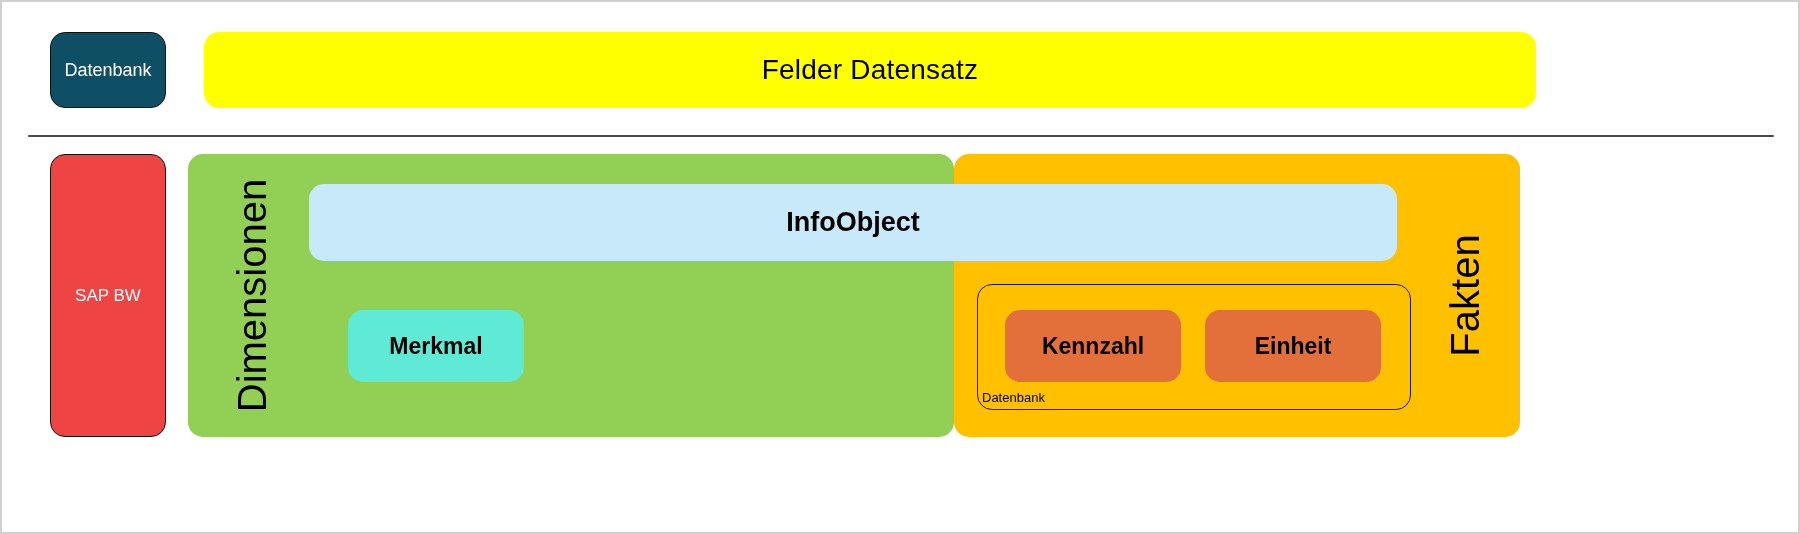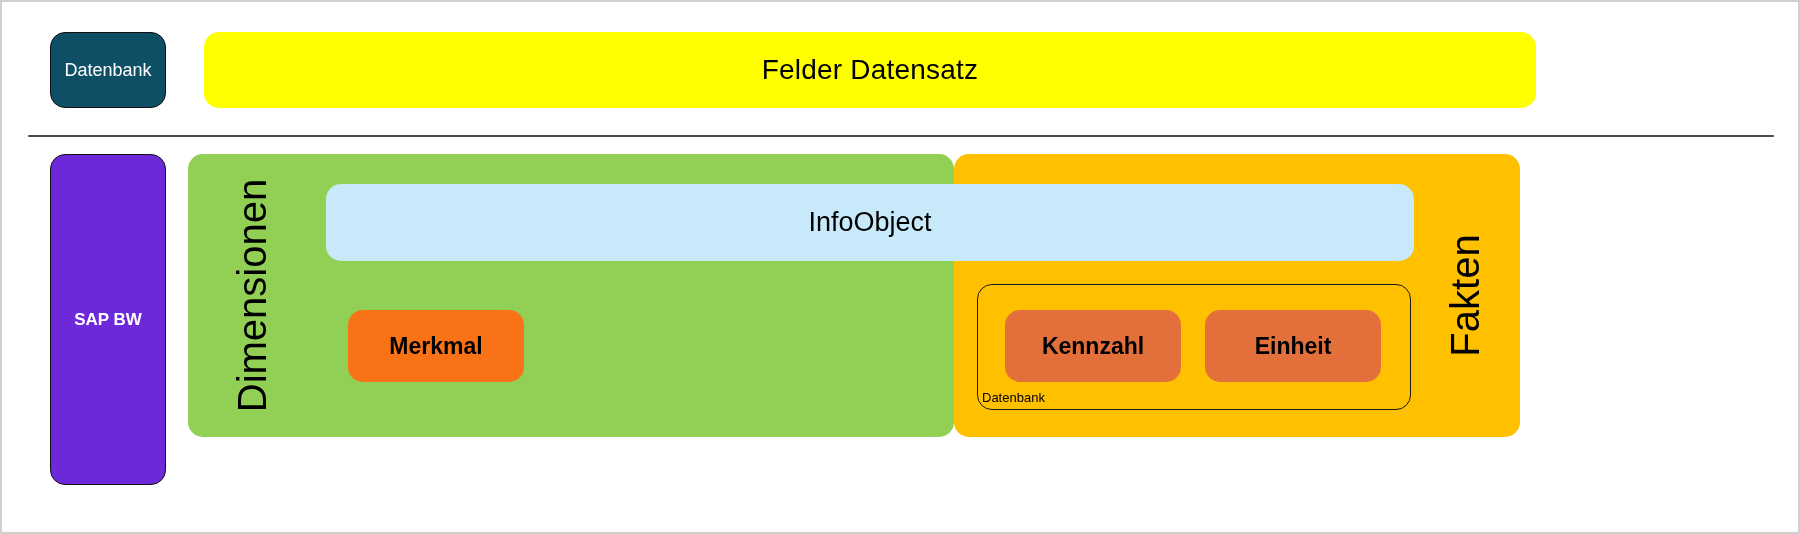--- a/index.html
+++ b/index.html
@@ -49,26 +49,25 @@
     margin-left: 16px;
   }
 
   #divider {
     left: 26px; top: 133px; width: 1746px; height: 0;
     border-top: 2px solid #4a4a4a;
   }
 
   
   #sapbw-box {
-    left: 48px; top: 152px; width: 116px; height: 331px;
-    background: #6d28d9;
+    left: 48px; top: 152px; width: 116px; height: 283px;
+    background: #ef4444;
     border: 1px solid #111111;
     color: #ffffff;
     font-size: 17px;
-    font-weight: bold;
   }
 
   #dimensionen-region {
     left: 186px; top: 152px; width: 766px; height: 283px;
     background: #92cf55;
   }
 
   #fakten-region {
     left: 952px; top: 152px; width: 566px; height: 283px;
     background: #ffc000;
@@ -92,31 +91,31 @@
     font-size: 40px;
   }
   #fakten-label span {
     transform: rotate(-90deg);
     white-space: nowrap;
     display: block;
   }
 
   
   #infoobject-bar {
-    left: 324px; top: 182px; width: 1088px; height: 77px;
+    left: 307px; top: 182px; width: 1088px; height: 77px;
     background: #c7e9fa;
     color: #000000;
     font-size: 27px;
-    font-weight: normal;
+    font-weight: bold;
   }
 
   
   .merkmal-box {
     top: 308px; height: 72px;
-    background: #f97316;
+    background: #5eead4;
     color: #000000;
     font-size: 23px;
     font-weight: bold;
   }
   #merkmal-box      { left: 346px; width: 176px; }
   #zeitmerkmal-box  { left: 546px; width: 176px; }
   #xxlmerkmal-box   { left: 748px; width: 178px; }
 
   
   #klammerung-frame {

